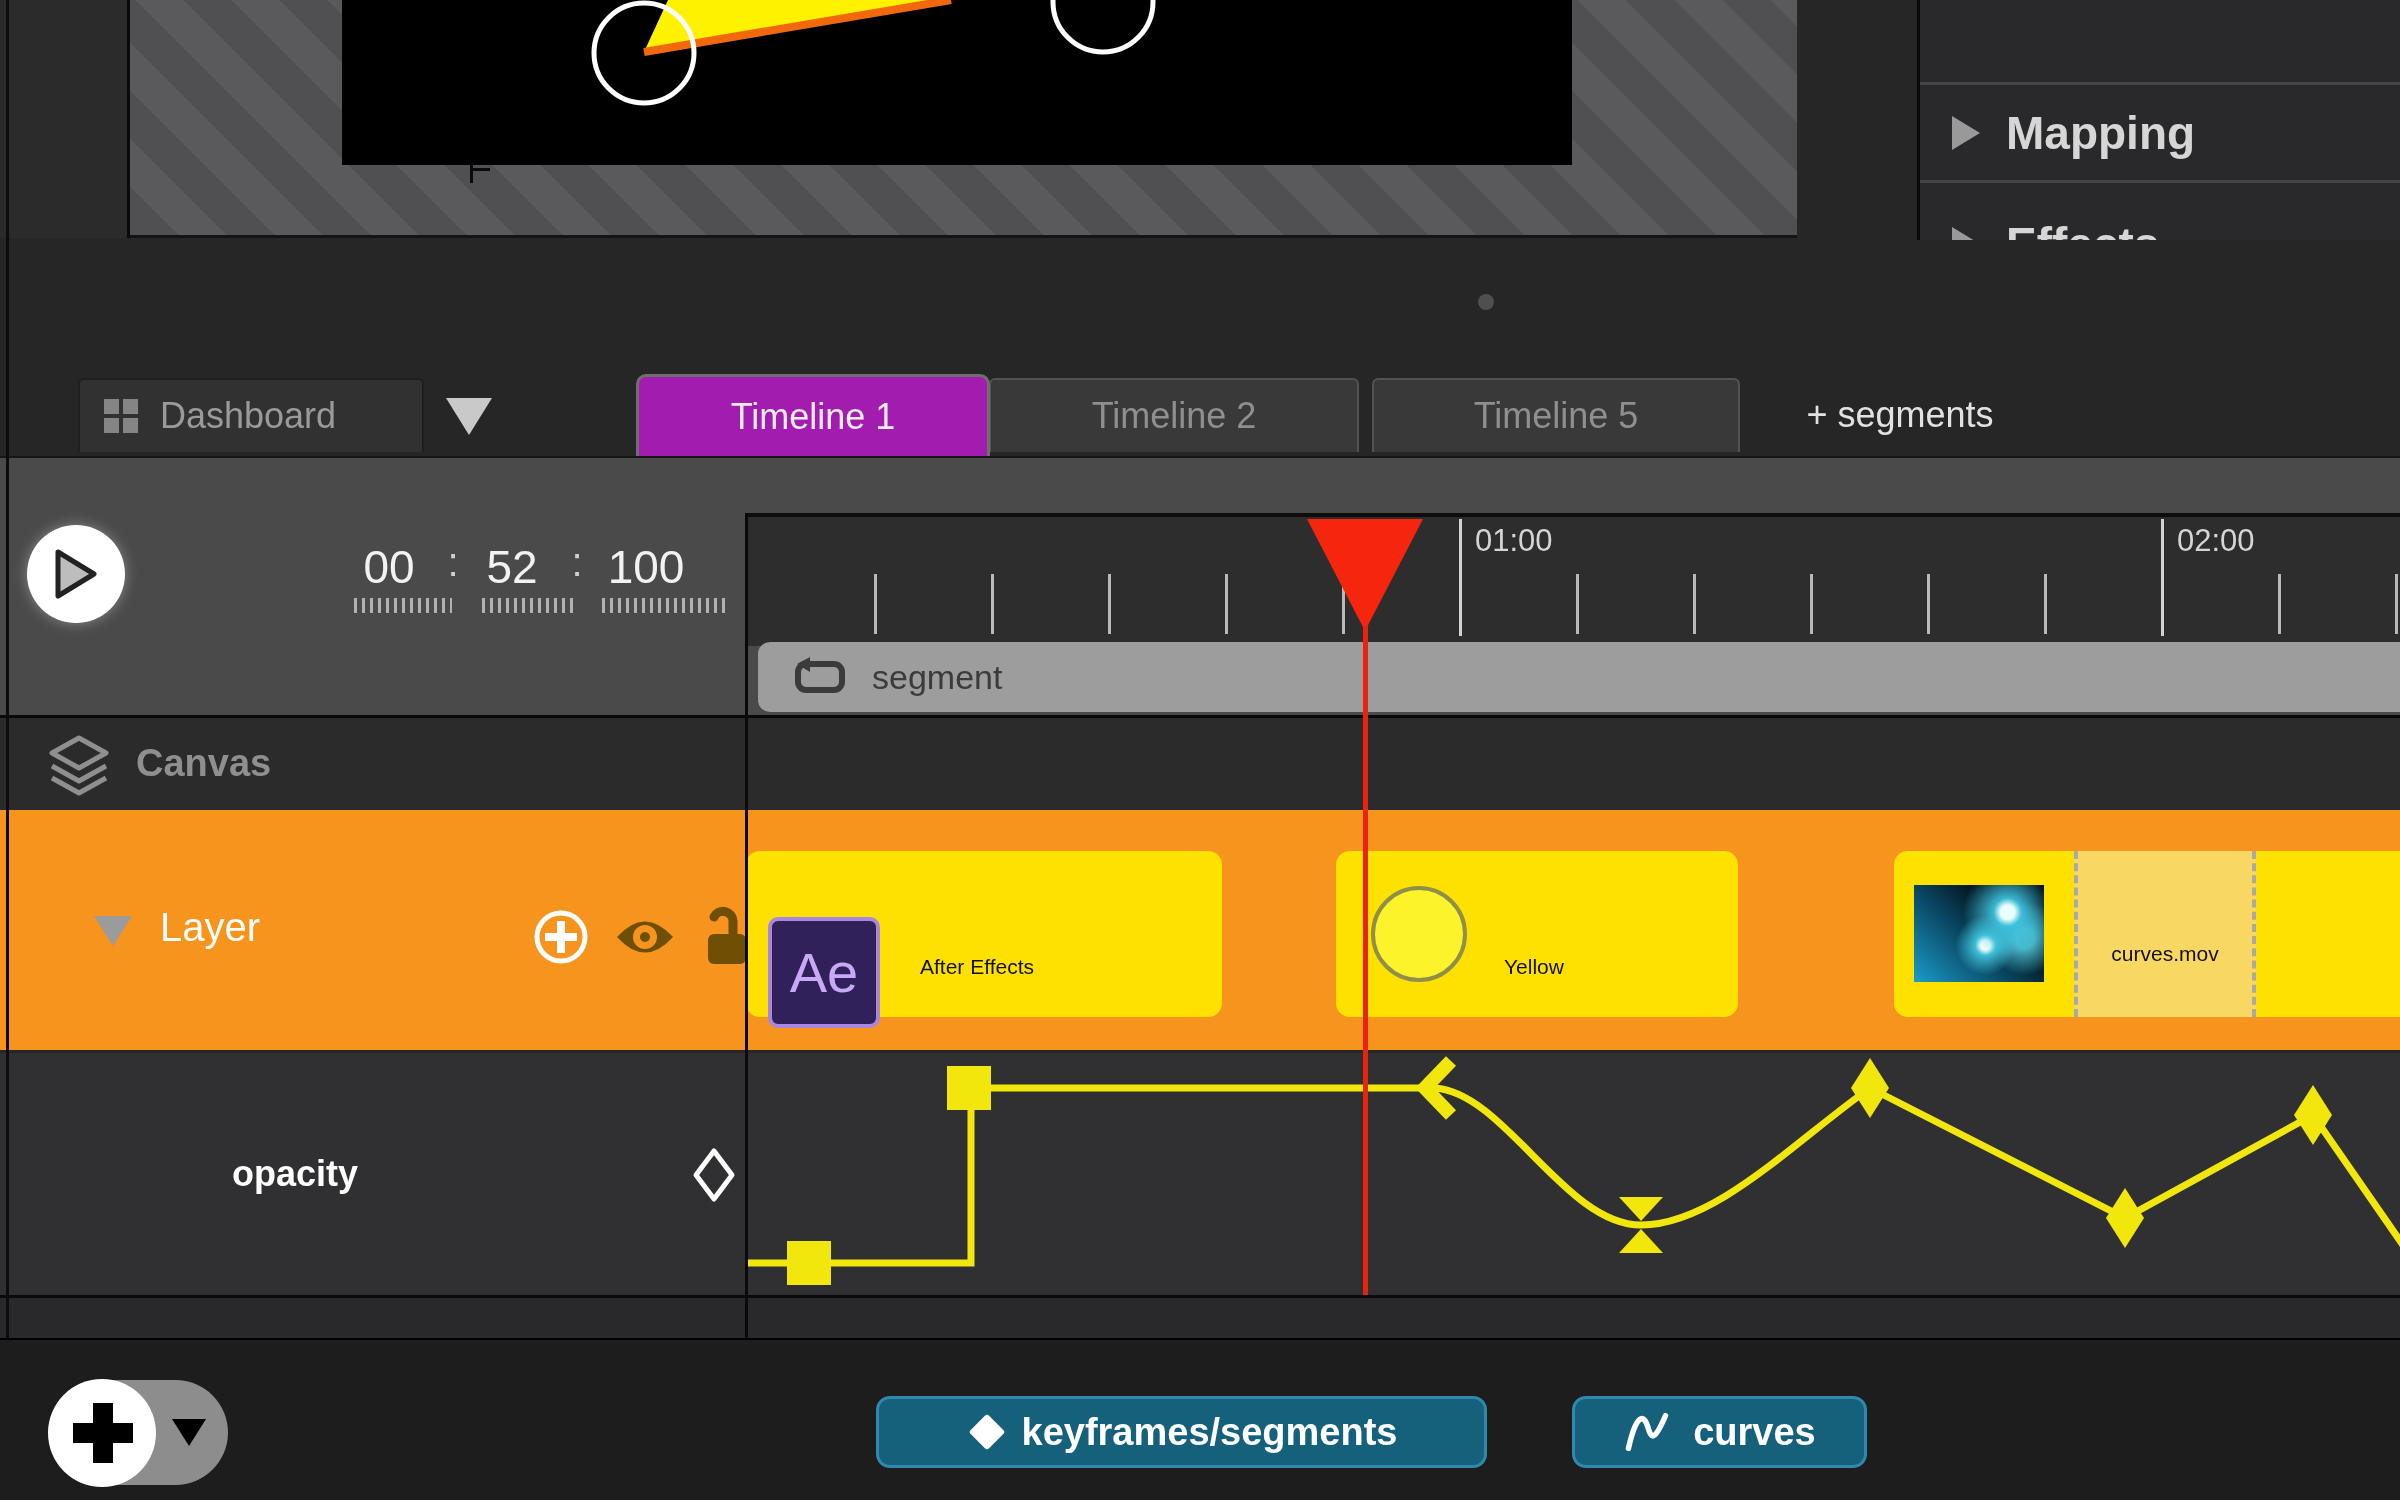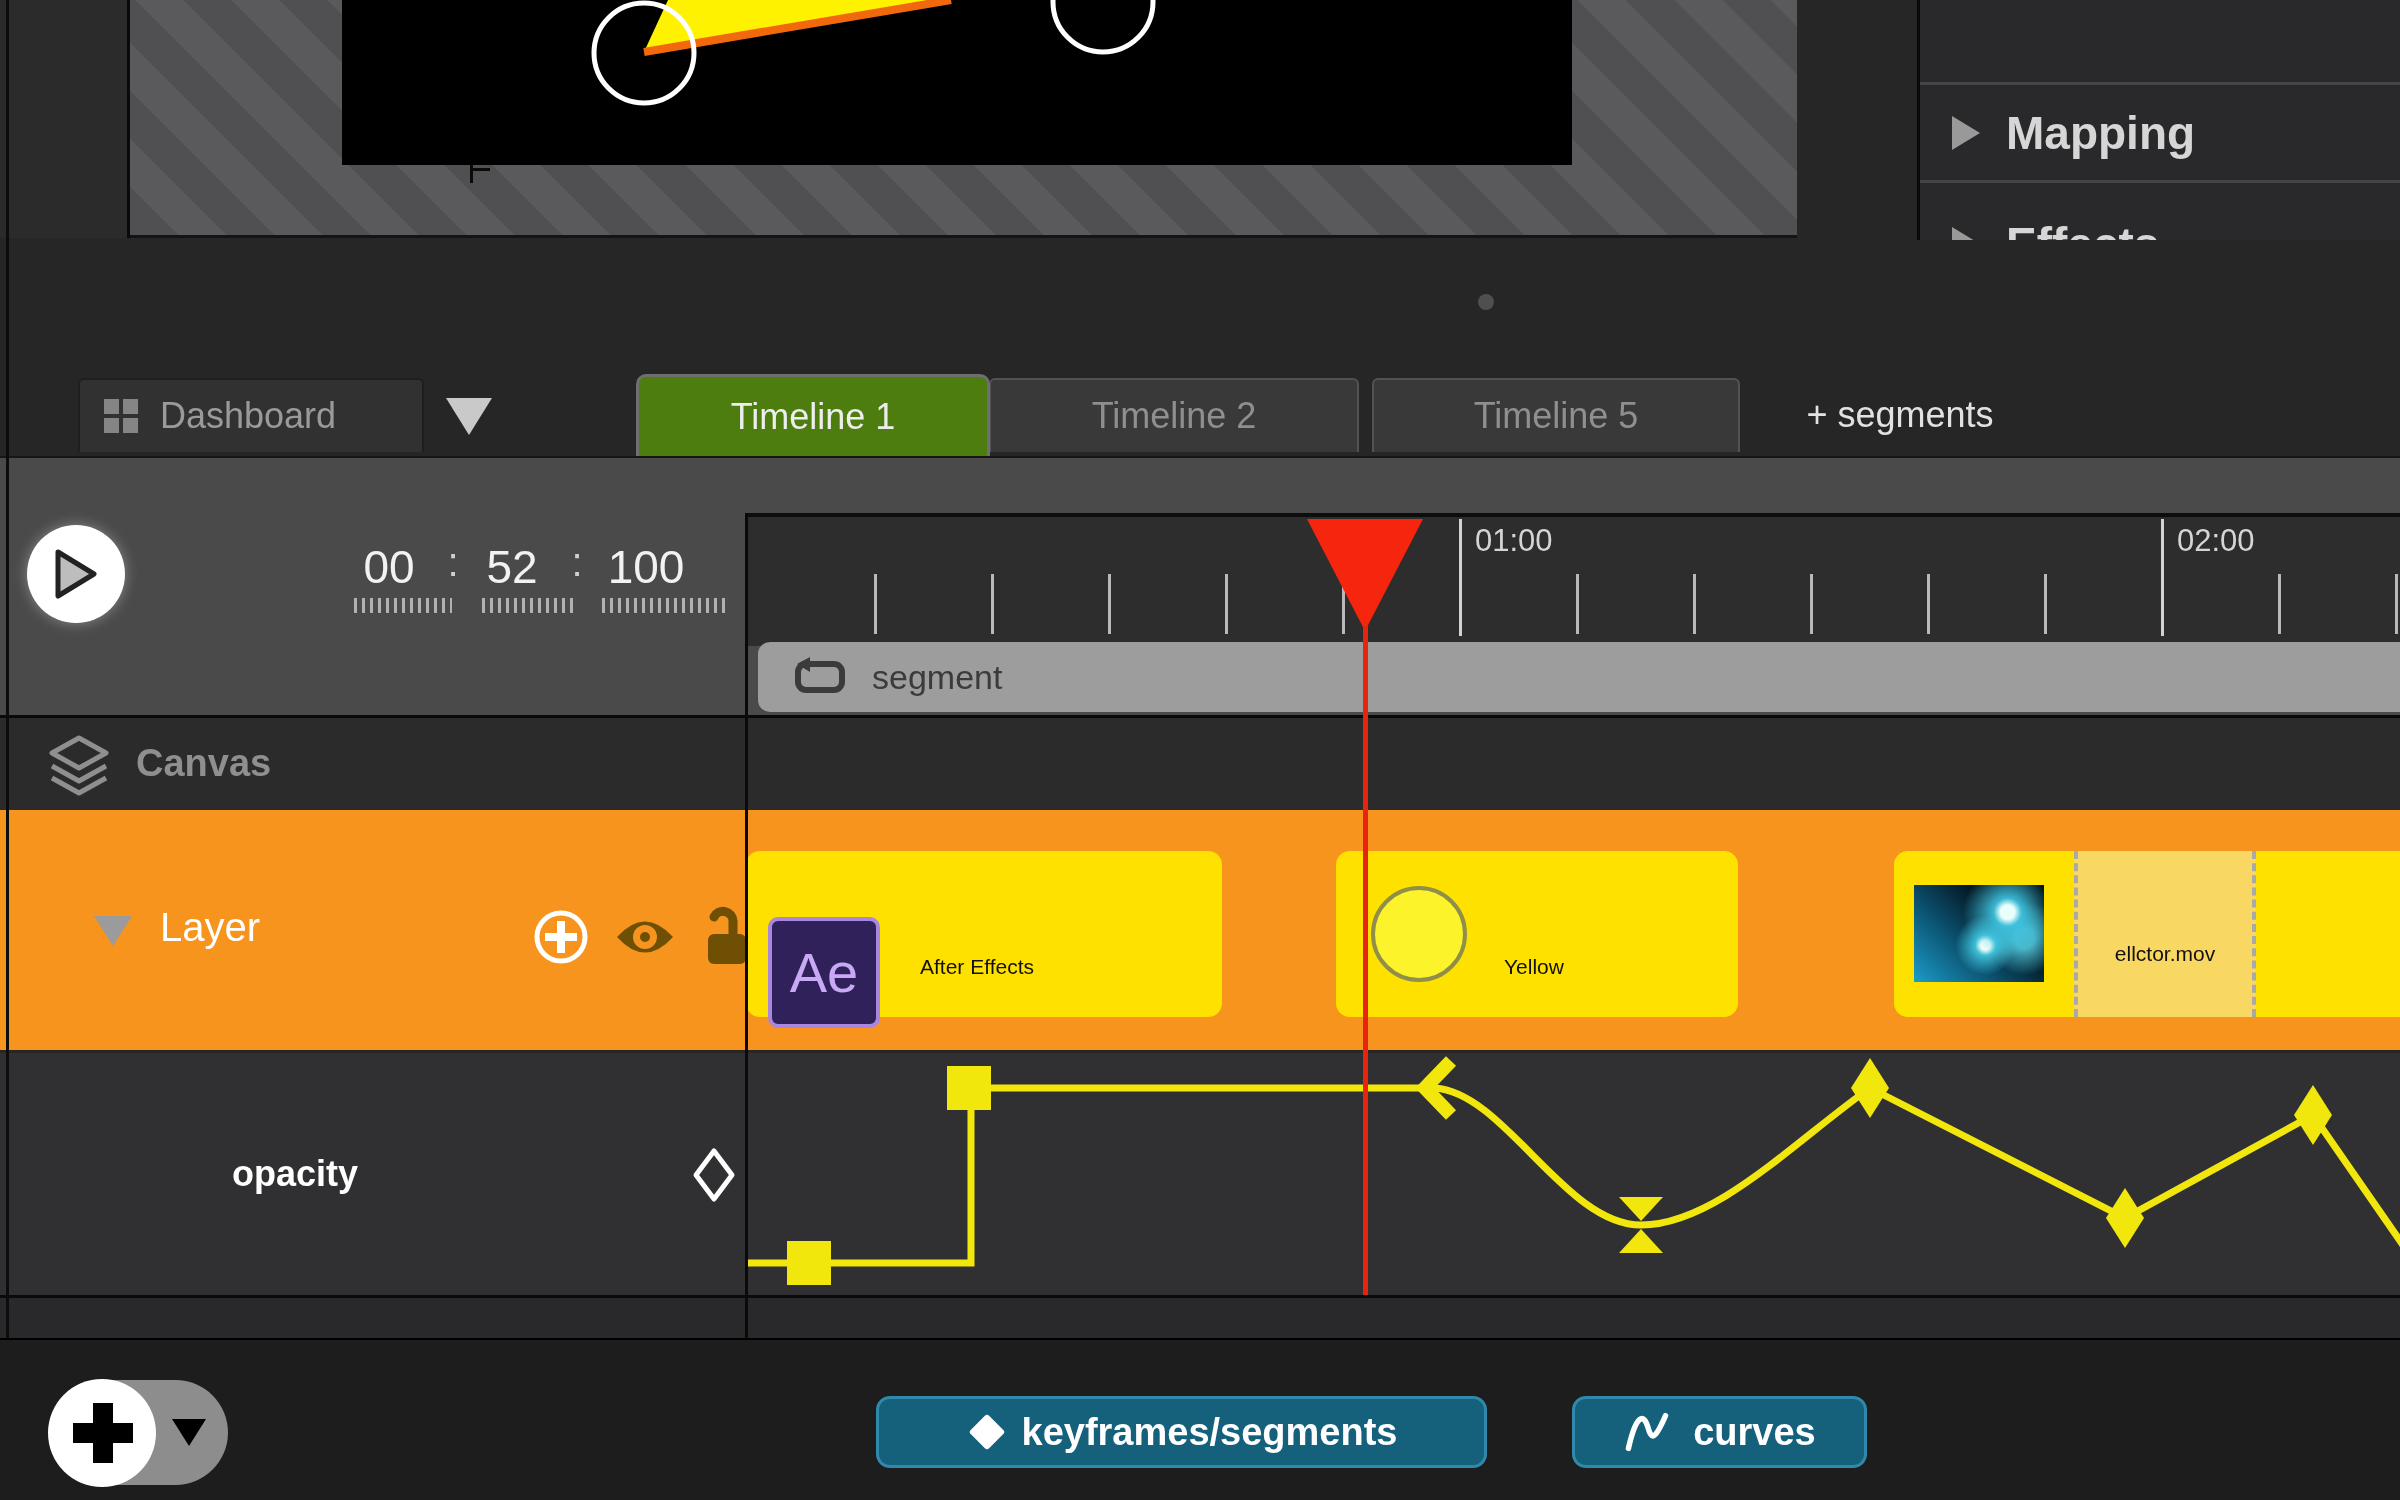--- a/index.html
+++ b/index.html
@@ -24,21 +24,21 @@
 
   .page-dot{left:1478px;top:294px;width:16px;height:16px;border-radius:50%;background:#4f4f50;}
 
   
   .tab{position:absolute;top:378px;height:74px;box-sizing:border-box;display:flex;align-items:center;justify-content:center;
        font-size:36px;color:#8f8f8f;background:#39393a;border:2px solid #525254;border-bottom:none;border-radius:6px 6px 0 0;}
   .tab-dash{left:78px;width:346px;background:#313132;border-color:#1f1f1f;justify-content:flex-start;padding-left:24px;gap:22px;color:#9a9a9a;}
   .dash-grid{width:34px;height:34px;display:grid;grid-template-columns:15px 15px;grid-template-rows:15px 15px;gap:4px;}
   .dash-grid span{background:#858585;}
   .tab-caret{left:446px;top:398px;width:0;height:0;border-left:23px solid transparent;border-right:23px solid transparent;border-top:37px solid #c9c9c9;}
-  .tab-active{left:636px;top:374px;width:354px;height:82px;background:#4d7c0f;border:3px solid #6f6f70;border-bottom:none;
+  .tab-active{left:636px;top:374px;width:354px;height:82px;background:#a21caf;border:3px solid #6f6f70;border-bottom:none;
        border-radius:10px 10px 0 0;color:#ededed;z-index:5;align-items:center;}
   .tab-t2{left:989px;width:370px;}
   .tab-t3{left:1372px;width:368px;}
   .add-timeline{left:1790px;top:378px;width:220px;height:74px;display:flex;align-items:center;justify-content:center;
        color:#e2e2e2;font-size:36px;}
 
   
   .controls-band{left:0;top:456px;width:2400px;height:259px;background:#4a4a4b;border-top:2px solid #161616;}
   .play-btn{left:27px;top:525px;width:98px;height:98px;border-radius:50%;background:#fff;display:flex;align-items:center;justify-content:center;
        box-shadow:0 0 14px rgba(255,255,255,.35);}
@@ -237,21 +237,21 @@
     <div class="ae-badge">Ae</div>
     <div class="clip-label" style="left:174px;top:64px">After Effects</div>
   </div>
   <div class="clip" style="left: 1336px; width: 402px;">
     <div class="yellow-circle"></div>
     <div class="clip-label" style="left:168px;top:64px">Yellow</div>
   </div>
   <div class="clip" style="border-radius: 14px 0px 0px 14px; left: 1894px; width: 506px;">
     <div class="thumb"></div>
     <div class="clip-overlay" id="clip2-overlay" style="left: 180px; width: 182px;">
-      <span class="clip-label" style="position:static">ellctor.mov</span>
+      <span class="clip-label" style="position:static">curves.mov</span>
     </div>
   </div>
 
   <div class="abs opacity-row">
     <span class="opacity-label">opacity</span>
     <svg class="abs" style="left:692px;top:94px" width="44" height="56" viewBox="0 0 44 56">
       <polygon points="22,4 40,28 22,52 4,28" fill="none" stroke="#fff" stroke-width="5" stroke-linejoin="round"></polygon>
     </svg>
   </div>
   <svg class="curve-svg" id="curve-svg" width="1655" height="242" viewBox="0 0 1655 242">

